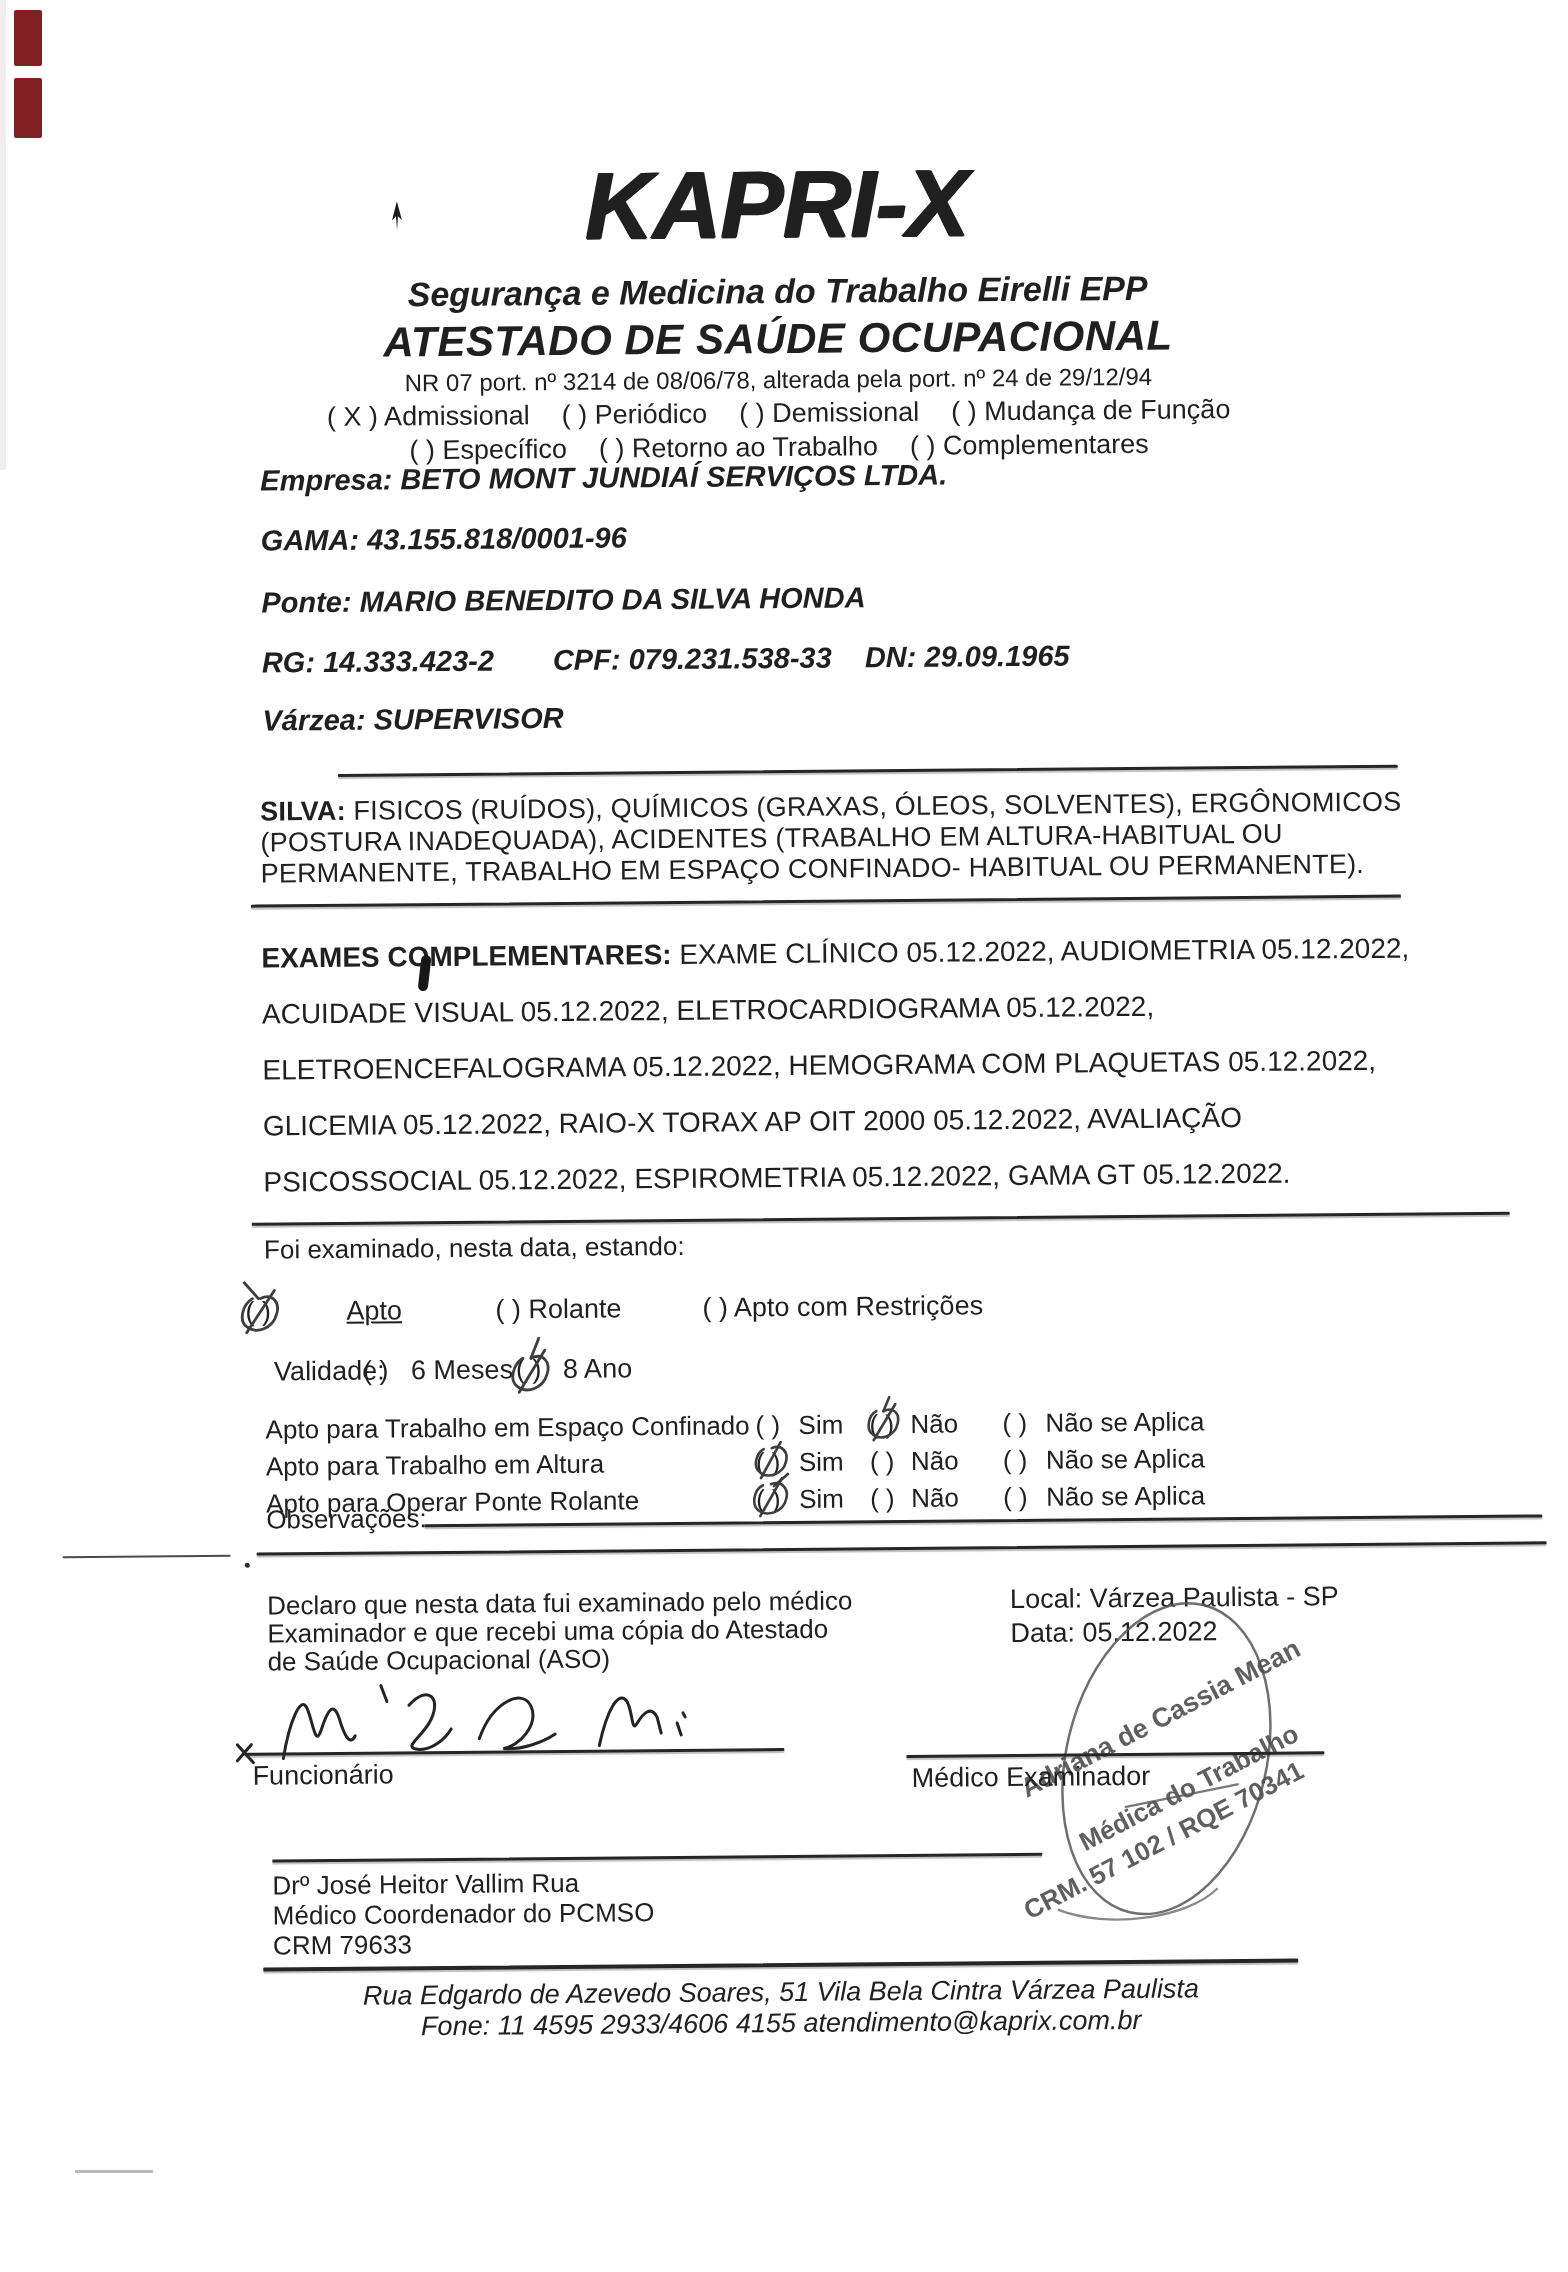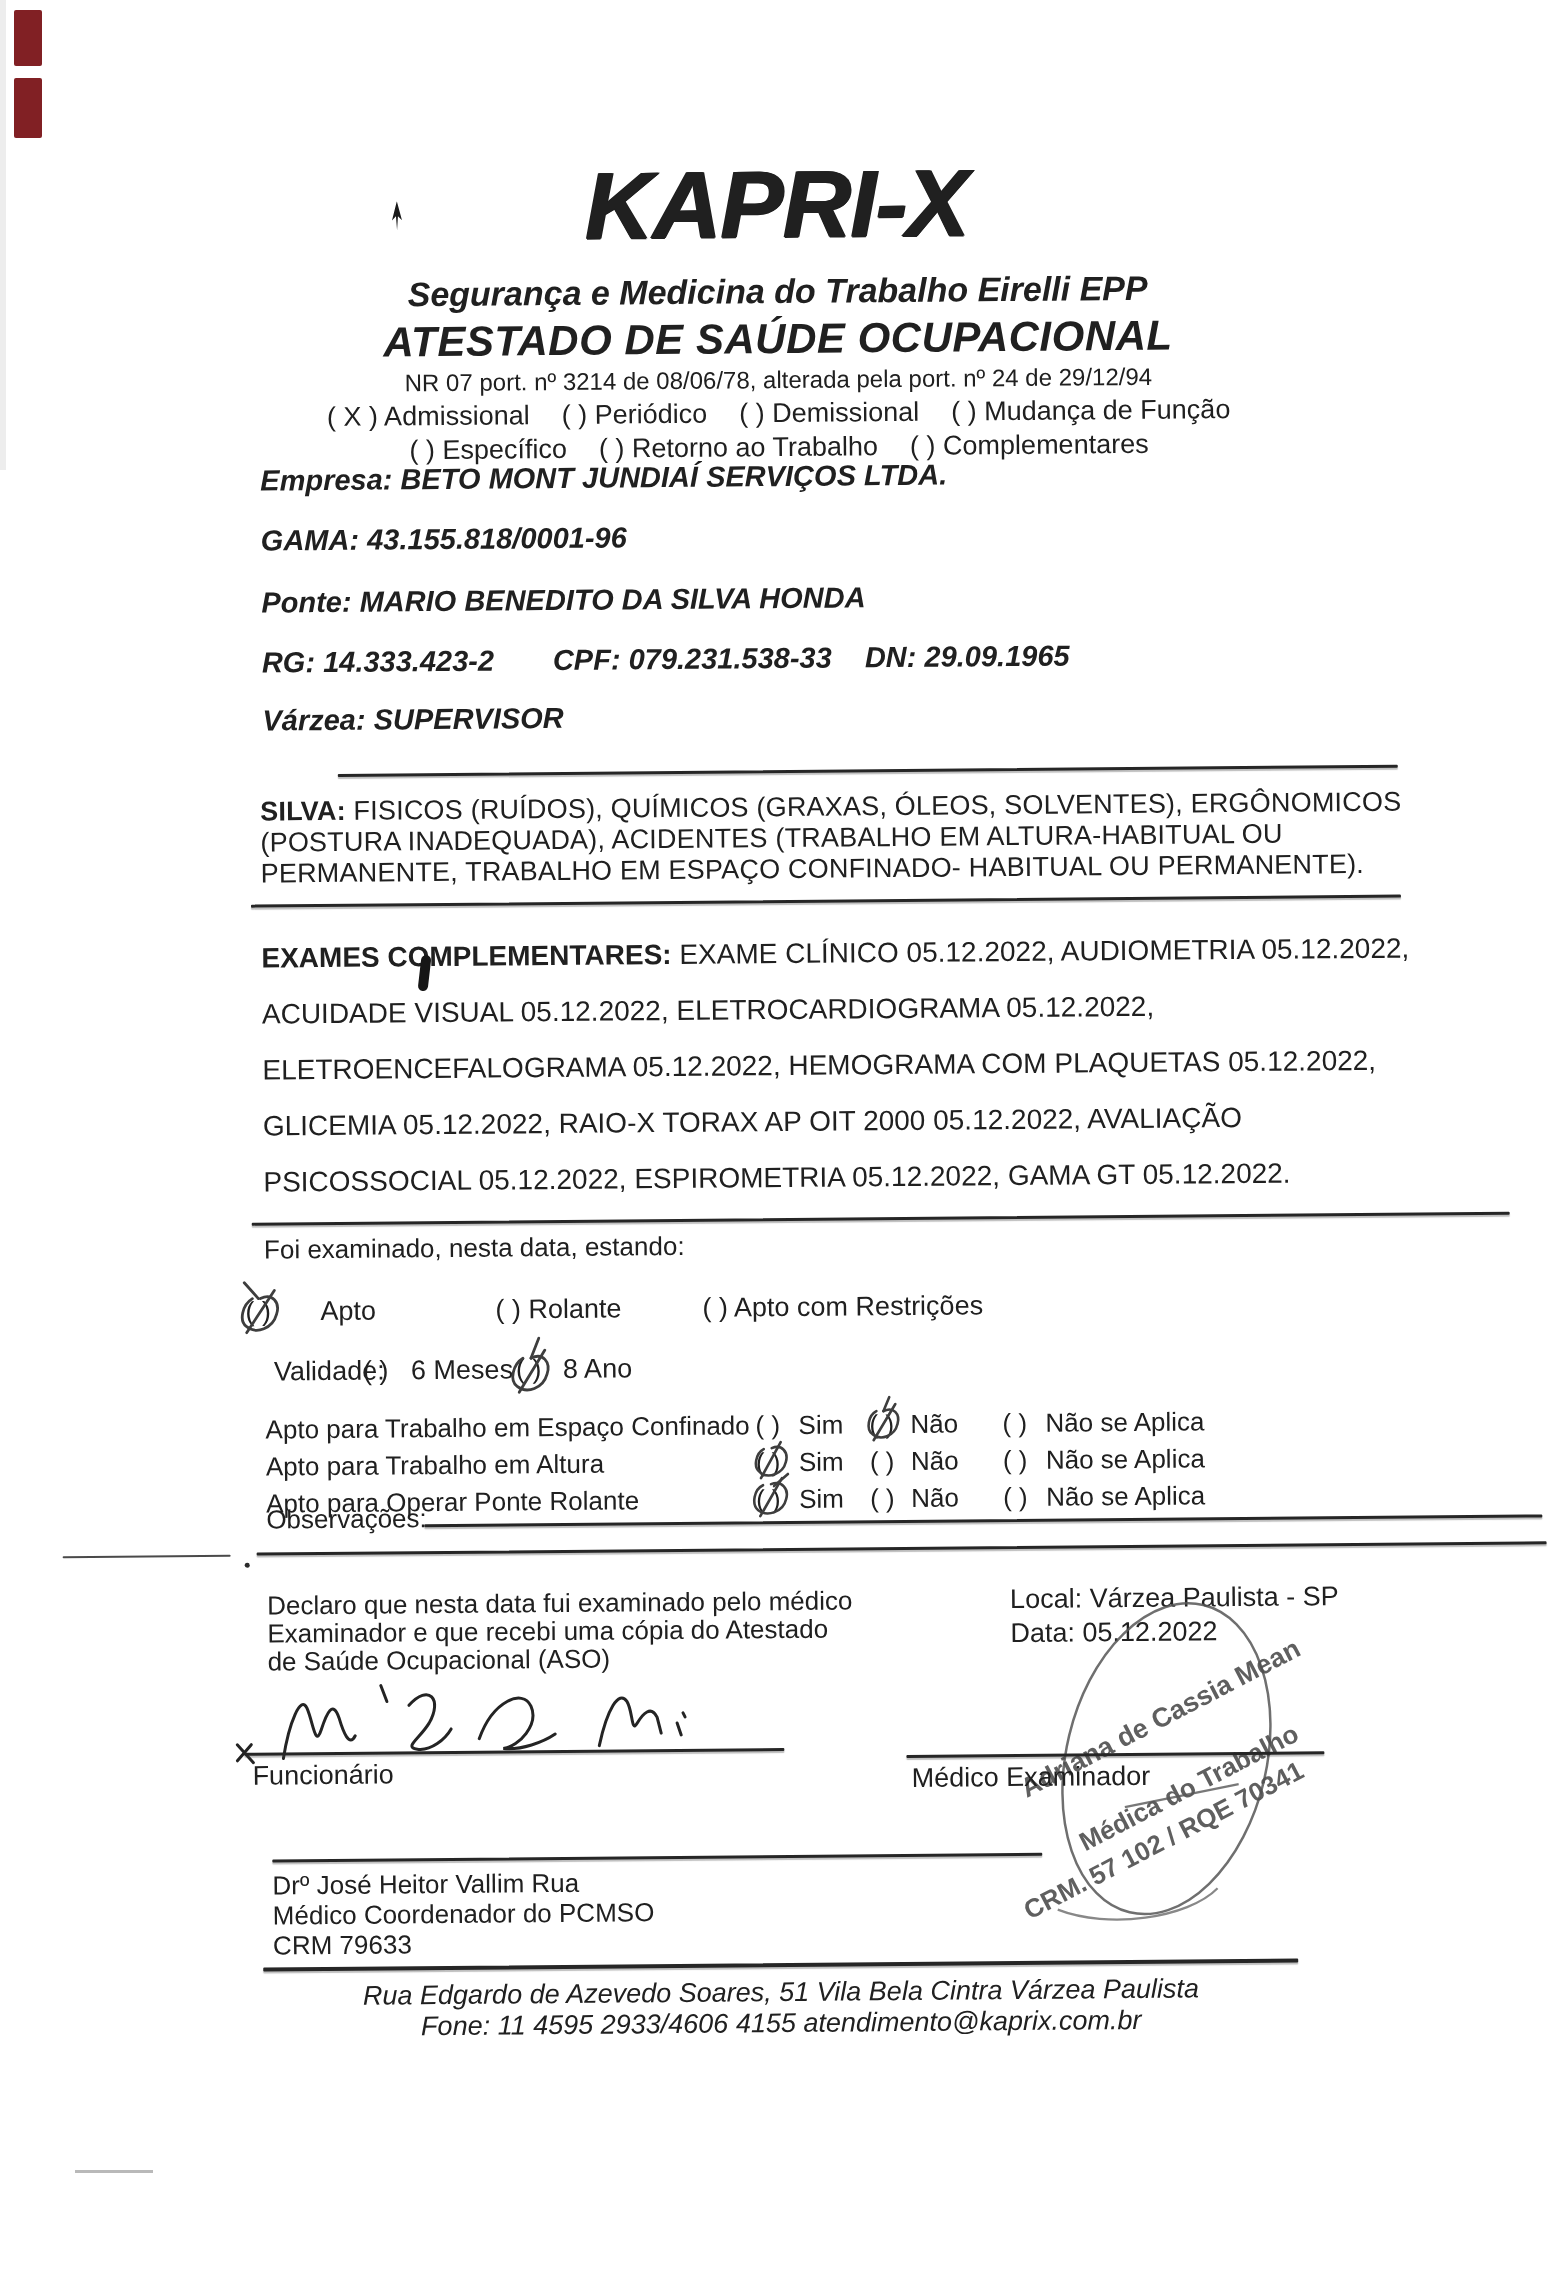--- a/index.html
+++ b/index.html
@@ -118,21 +118,21 @@
     <div class="abs body26" style="left:262px;top:1230px;">Foi examinado, nesta data, estando:</div>
 
     <div class="abs body27" style="left:243px;top:1292px;">(  )</div>
     <div class="abs mark" style="left:228px;top:1276px;">
       <svg width="64" height="62" viewBox="0 0 64 62" fill="none" stroke="#3e3e3e" stroke-width="2.8" stroke-linecap="round">
         <path d="M30,18 C42,12 50,22 46,34 C42,48 26,54 16,46 C8,40 12,24 22,18"></path>
         <path d="M44,10 L16,52"></path>
           <path d="M14,2 L28,18"></path>
       </svg>
     </div>
-    <div class="abs body27" style="left:318px;top:1292px;">Apto</div>
+    <div class="abs body27" style="left:344px;top:1292px;text-decoration:underline;">Apto</div>
     <div class="abs body27" style="left:493px;top:1292px;">
       <span>(  )</span>
       <span>Rolante</span>
     </div>
     <div class="abs body27" style="left:700px;top:1292px;">
       <span>(  )</span>
       <span>Apto com Restrições</span>
     </div>
 
     <div class="abs body27" style="left:248px;top:1352px;margin-left:23px;">Validade:</div>

